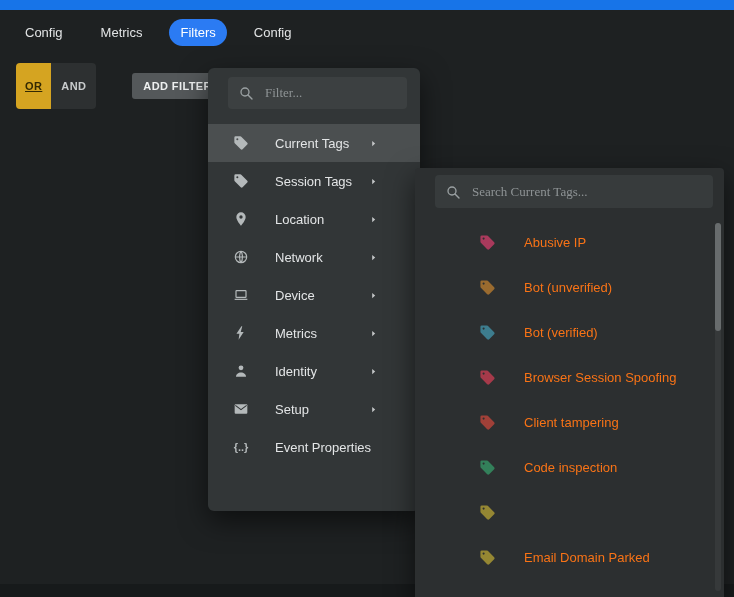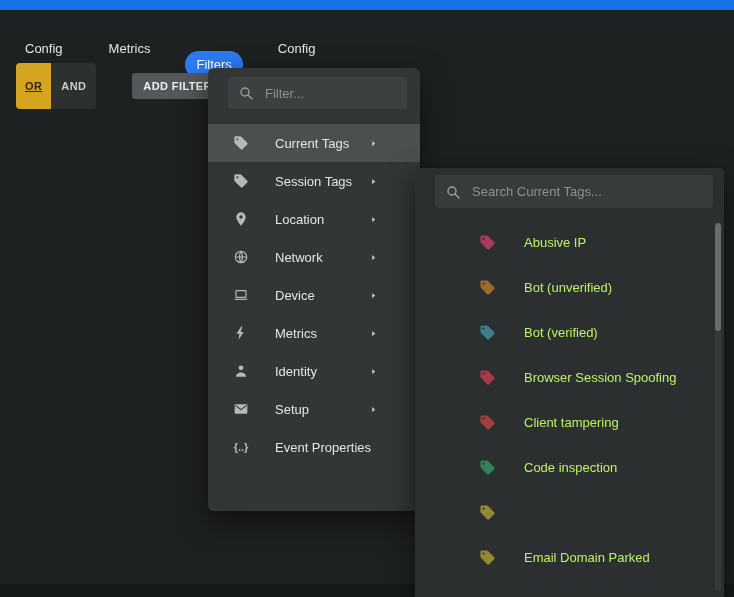--- a/index.html
+++ b/index.html
@@ -6,78 +6,78 @@
   body{
     width:734px;height:597px;position:relative;overflow:hidden;
     background:#1e2122;
     font-family:"Liberation Sans", sans-serif;
   }
   
   .topbar{position:absolute;left:0;top:0;width:100%;height:10px;background:#1774e8}
   .bottombar{position:absolute;left:0;bottom:0;width:100%;height:13px;background:#171a1b}
 
   
-  .tabs{position:absolute;left:14px;top:19px;display:flex;align-items:center;gap:24px;z-index:1}
+  .tabs{position:absolute;left:14px;top:19px;display:flex;align-items:center;gap:16px;z-index:1}
   .tab{padding:6px 11px;border-radius:14px;font-size:13px;color:#e2e4e5;white-space:nowrap;cursor:default}
   .tab.active{color:#ffffff}
 
   
   .toolbar{position:absolute;left:16px;top:63px;display:flex;align-items:center;z-index:1}
   .seg{display:flex;border-radius:4px;overflow:hidden}
   .btn{font-size:11px;font-weight:700;letter-spacing:.4px;white-space:nowrap;border:0;cursor:default}
   .btn-or{background:#d5a421;color:#332902;padding:8px 9px}
   .btn-and{background:#2d3031;color:#c9cccd;padding:17px 10px}
   .btn-add{margin-left:36px;background:#54585a;color:#eef0f0;padding:7px 11px;border-radius:3px}
 
   
   .menu-panel{
     position:absolute;left:208px;top:68px;width:212px;height:443px;
     background:#323637;border-radius:6px;box-shadow:0 10px 28px rgba(0,0,0,.55);z-index:2
   }
   .search-box{display:flex;align-items:center;gap:9px;background:#3c4041;border-radius:4px;padding:0 10px;height:32px}
   .menu-panel .search-box{margin:9px 13px 0 20px}
-  .search-box input{flex:1;min-width:0;background:transparent;border:0;outline:0;color:#86efac;font-size:13px;font-family:Liberation Sans, sans-serif}
+  .search-box input{flex:1;min-width:0;background:transparent;border:0;outline:0;color:#86efac;font-size:13px;font-family:Liberation Serif, serif}
   .search-box input::placeholder{color:#8e9395}
   .search-box .icon{color:#9aa0a2}
   .icon{display:inline-flex;align-items:center;justify-content:center}
   .icon svg{width:16px;height:16px;display:block}
   .menu-list{padding-top:15px}
   .menu-item{display:flex;align-items:center;height:38px;padding:0 13px 0 24px;color:#e3e5e6;font-size:13px;cursor:default}
   .menu-item.active{background:#4b4f50}
   .menu-item .icon{width:18px;color:#b4b9ba;margin-right:25px;flex:none}
   .menu-item .label{flex:1}
   .menu-item .chev{flex:none;color:#c4c7c8}
   .menu-item .chev svg{width:9px;height:11px;display:block}
   .braces-glyph{font-size:11px;font-weight:700;color:#b4b9ba;letter-spacing:0}
 
   
   .submenu-panel{
     position:absolute;left:415px;top:168px;width:309px;height:429px;
     background:#2c2f30;border-radius:4px 4px 0 0;box-shadow:0 10px 28px rgba(0,0,0,.55);z-index:3
   }
   .submenu-panel .search-box{margin:7px 11px 0 20px;background:#373b3c;height:33px}
   .tag-list{padding-top:12px}
-  .tag-item{display:flex;align-items:center;height:45px;padding-left:64px;color:#bef264;font-size:13px;cursor:default}
+  .tag-item{display:flex;align-items:center;height:45px;padding-left:64px;color:#f97316;font-size:13px;cursor:default}
   .tag-item .icon{width:17px;margin-right:28px;flex:none}
   .tag-item .icon svg{width:17px;height:17px}
 
   
   .scrollbar{position:absolute;right:3px;top:55px;bottom:6px;width:6px;background:rgba(255,255,255,0.05);border-radius:3px}
   .scroll-thumb{position:absolute;top:0;right:0;width:6px;height:108px;background:#686c6d;border-radius:3px}
 </style>
 </head>
 <body>
 
 <div class="topbar" style="background: rgb(23, 116, 232);"></div>
 <div class="bottombar"></div>
 
 <nav class="tabs">
     <div class="tab"><span>Config</span></div>
     <div class="tab"><span>Metrics</span></div>
-    <div class="tab active" style="background: rgb(43, 123, 243); margin-top: 32px;"><span>Filters</span></div>
+    <div class="tab active" style="background: rgb(43, 123, 243);"><span>Filters</span></div>
     <div class="tab"><span>Config</span></div>
   </nav>
 
 <div class="toolbar">
   <div class="seg">
     <button class="btn btn-or" style="background: rgb(213, 164, 33); text-decoration: underline;">OR</button>
     <button class="btn btn-and">AND</button>
   </div>
   <button class="btn btn-add">ADD FILTER</button>
 </div>

